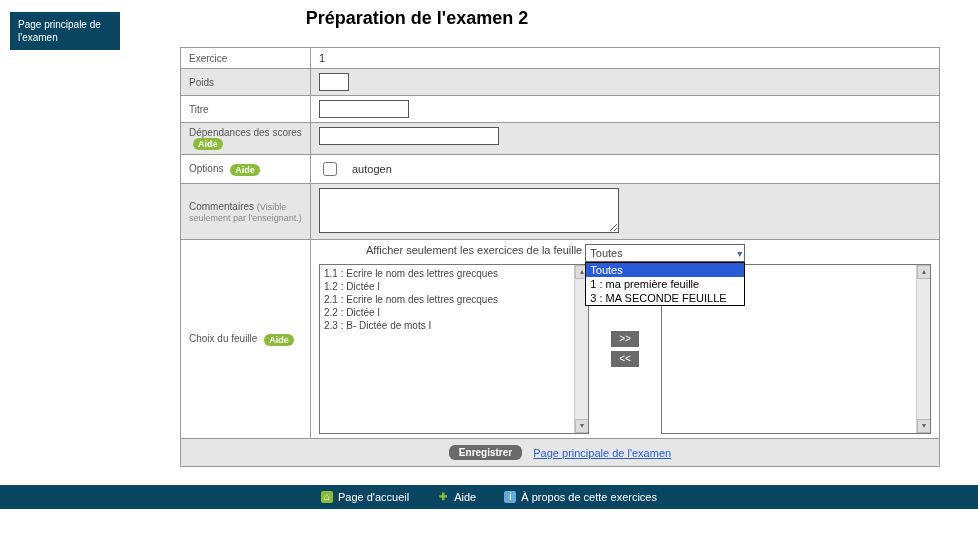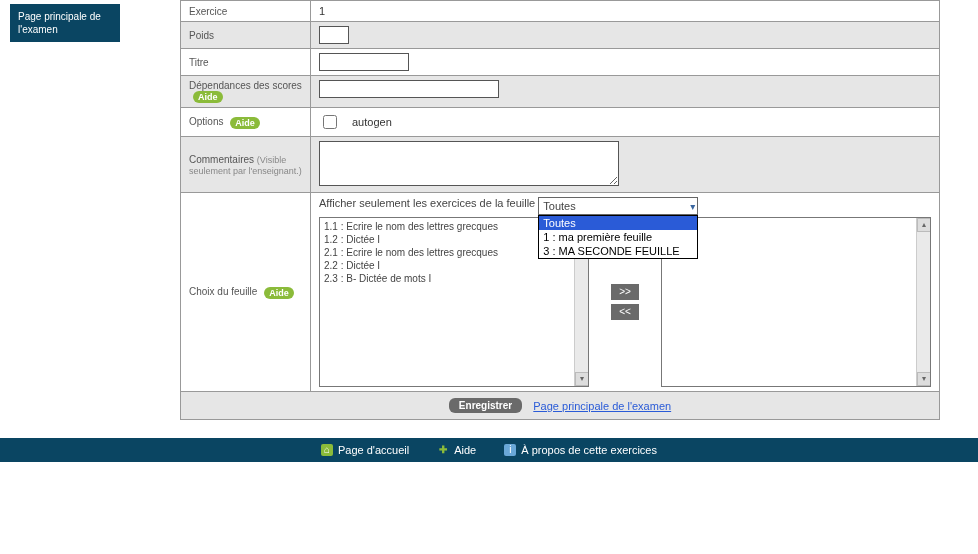--- a/index.html
+++ b/index.html
@@ -76,21 +76,21 @@
     display: flex;
     align-items: center;
     gap: 12px;
   }
   .checkbox-wrap input { width: 14px; height: 14px; }
   textarea.comments {
     width: 300px; height: 45px;
     border: 1px solid #555;
     resize: both;
   }
-  .filter-line { margin-bottom: 2px; font-size: 11px; color: #444; }
+  .filter-line { margin-bottom: 2px; font-size: 11px; color: #444; margin-left: 47px; }
   .select-wrap {
     display: inline-block;
     position: relative;
     vertical-align: top;
   }
   .fake-select {
     border: 1px solid #666;
     background: #fff;
     width: 160px;
     height: 18px;
@@ -223,20 +223,21 @@
   .icon-help { color: #8bbb3a; font-weight: bold; }
   .icon-info { background: #6aa8d8; color: #fff; border-radius: 2px; line-height: 12px; }
   .small-grey { font-size: 9px; color: #888; }
 </style>
 </head>
 <body>
 <div class="page-wrap">
 
 <div class="top-nav-btn">Page principale de l'examen</div>
 
+<h2 class="page-title">Préparation de l'examen 2</h2>
 
 <table class="form-table">
   <tbody>
         <tr class="row-white">
     <td class="label-cell">Exercice</td>
     <td>1</td>
   </tr>
   <tr class="row-grey">
     <td class="label-cell">Poids</td>
     <td><input type="text" class="input-small" value="" style=""></td>

